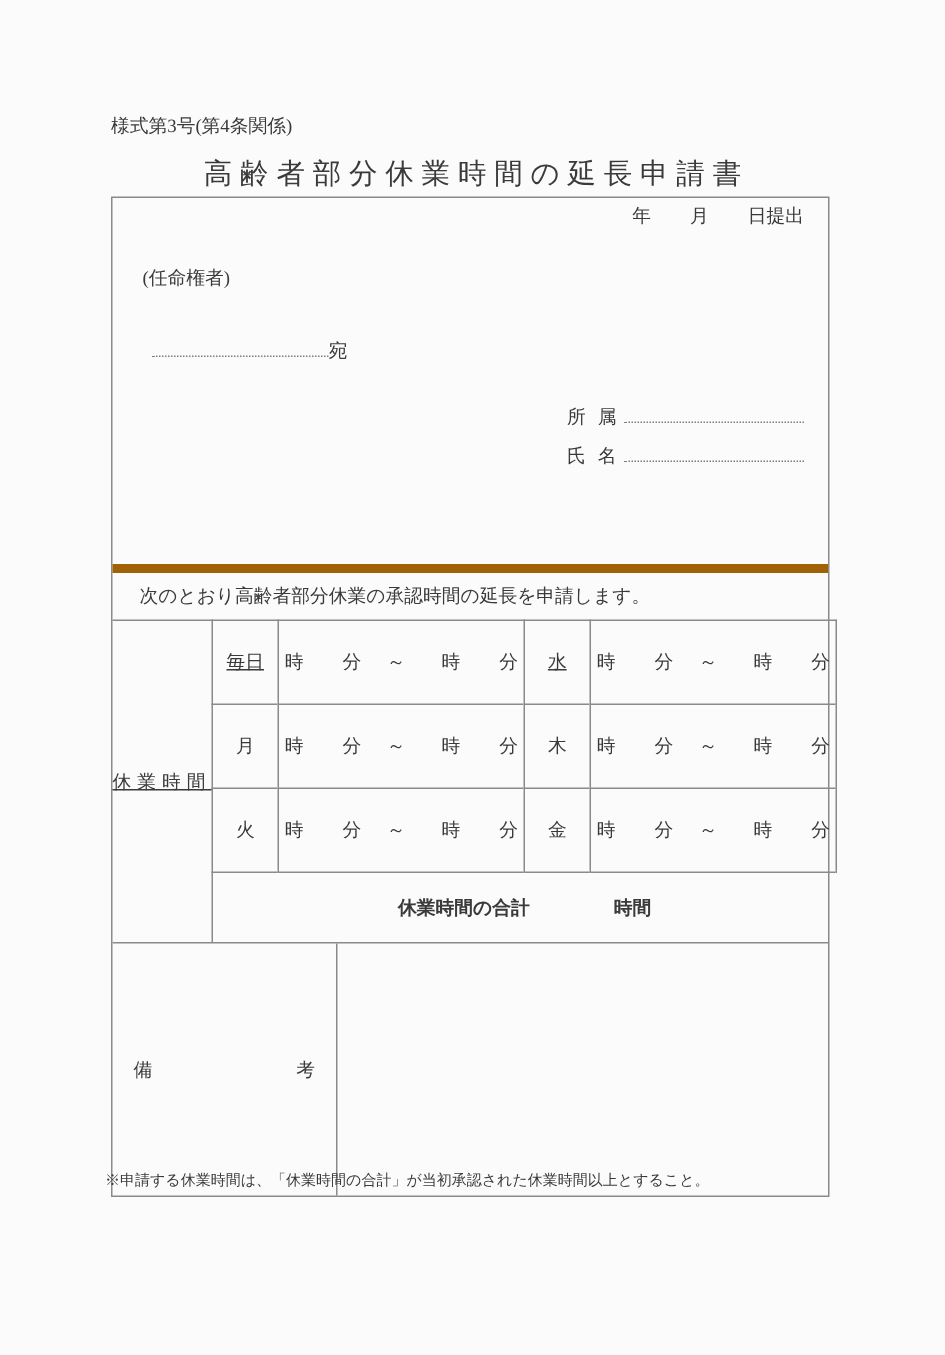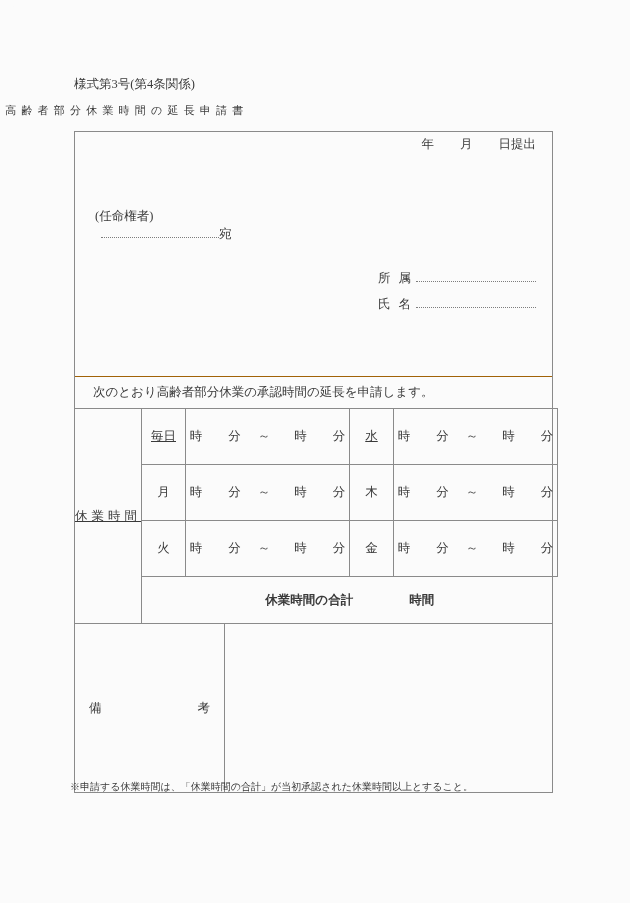--- a/index.html
+++ b/index.html
@@ -32,22 +32,22 @@
     top: 76px;
     font-size: 12.5px;
     letter-spacing: 0px;
     white-space: nowrap;
   }
   .doc-title {
     position: absolute;
     left: 0;
     top: 103px;
     width: 630px;
-    text-align: left;
-    font-size: 11px;
+    text-align: center;
+    font-size: 19px;
     letter-spacing: 5.2px;
     text-indent: 5.2px;
     white-space: nowrap;
   }
 
   
   .main-box {
     position: absolute;
     left: 74px;
     top: 131px;
@@ -66,21 +66,21 @@
     position: absolute;
     right: 16px;
     top: 4px;
     font-size: 12.5px;
     white-space: nowrap;
   }
   .submit-date .sp { display: inline-block; width: 26px; }
   .appointer {
     position: absolute;
     left: 20px;
-    top: 76px;
+    top: 45px;
     font-size: 12.5px;
     white-space: nowrap;
   }
   .addressee {
     position: absolute;
     left: 26px;
     top: 94px;
     font-size: 12.5px;
     white-space: nowrap;
     display: flex;
@@ -114,21 +114,21 @@
   }
   .sender-line {
     display: inline-block;
     width: 120px;
     border-bottom: 1px dotted #7d7d7d;
     height: 11px;
   }
 
   
   .statement {
-    border-top: 1px solid #a16207;
+    border-top: 6px solid #a16207;
     padding: 7px 0 7px 18px;
     font-size: 12.5px;
     white-space: nowrap;
   }
 
   
   table.schedule {
     border-collapse: collapse;
     width: 100%;
     table-layout: fixed;

